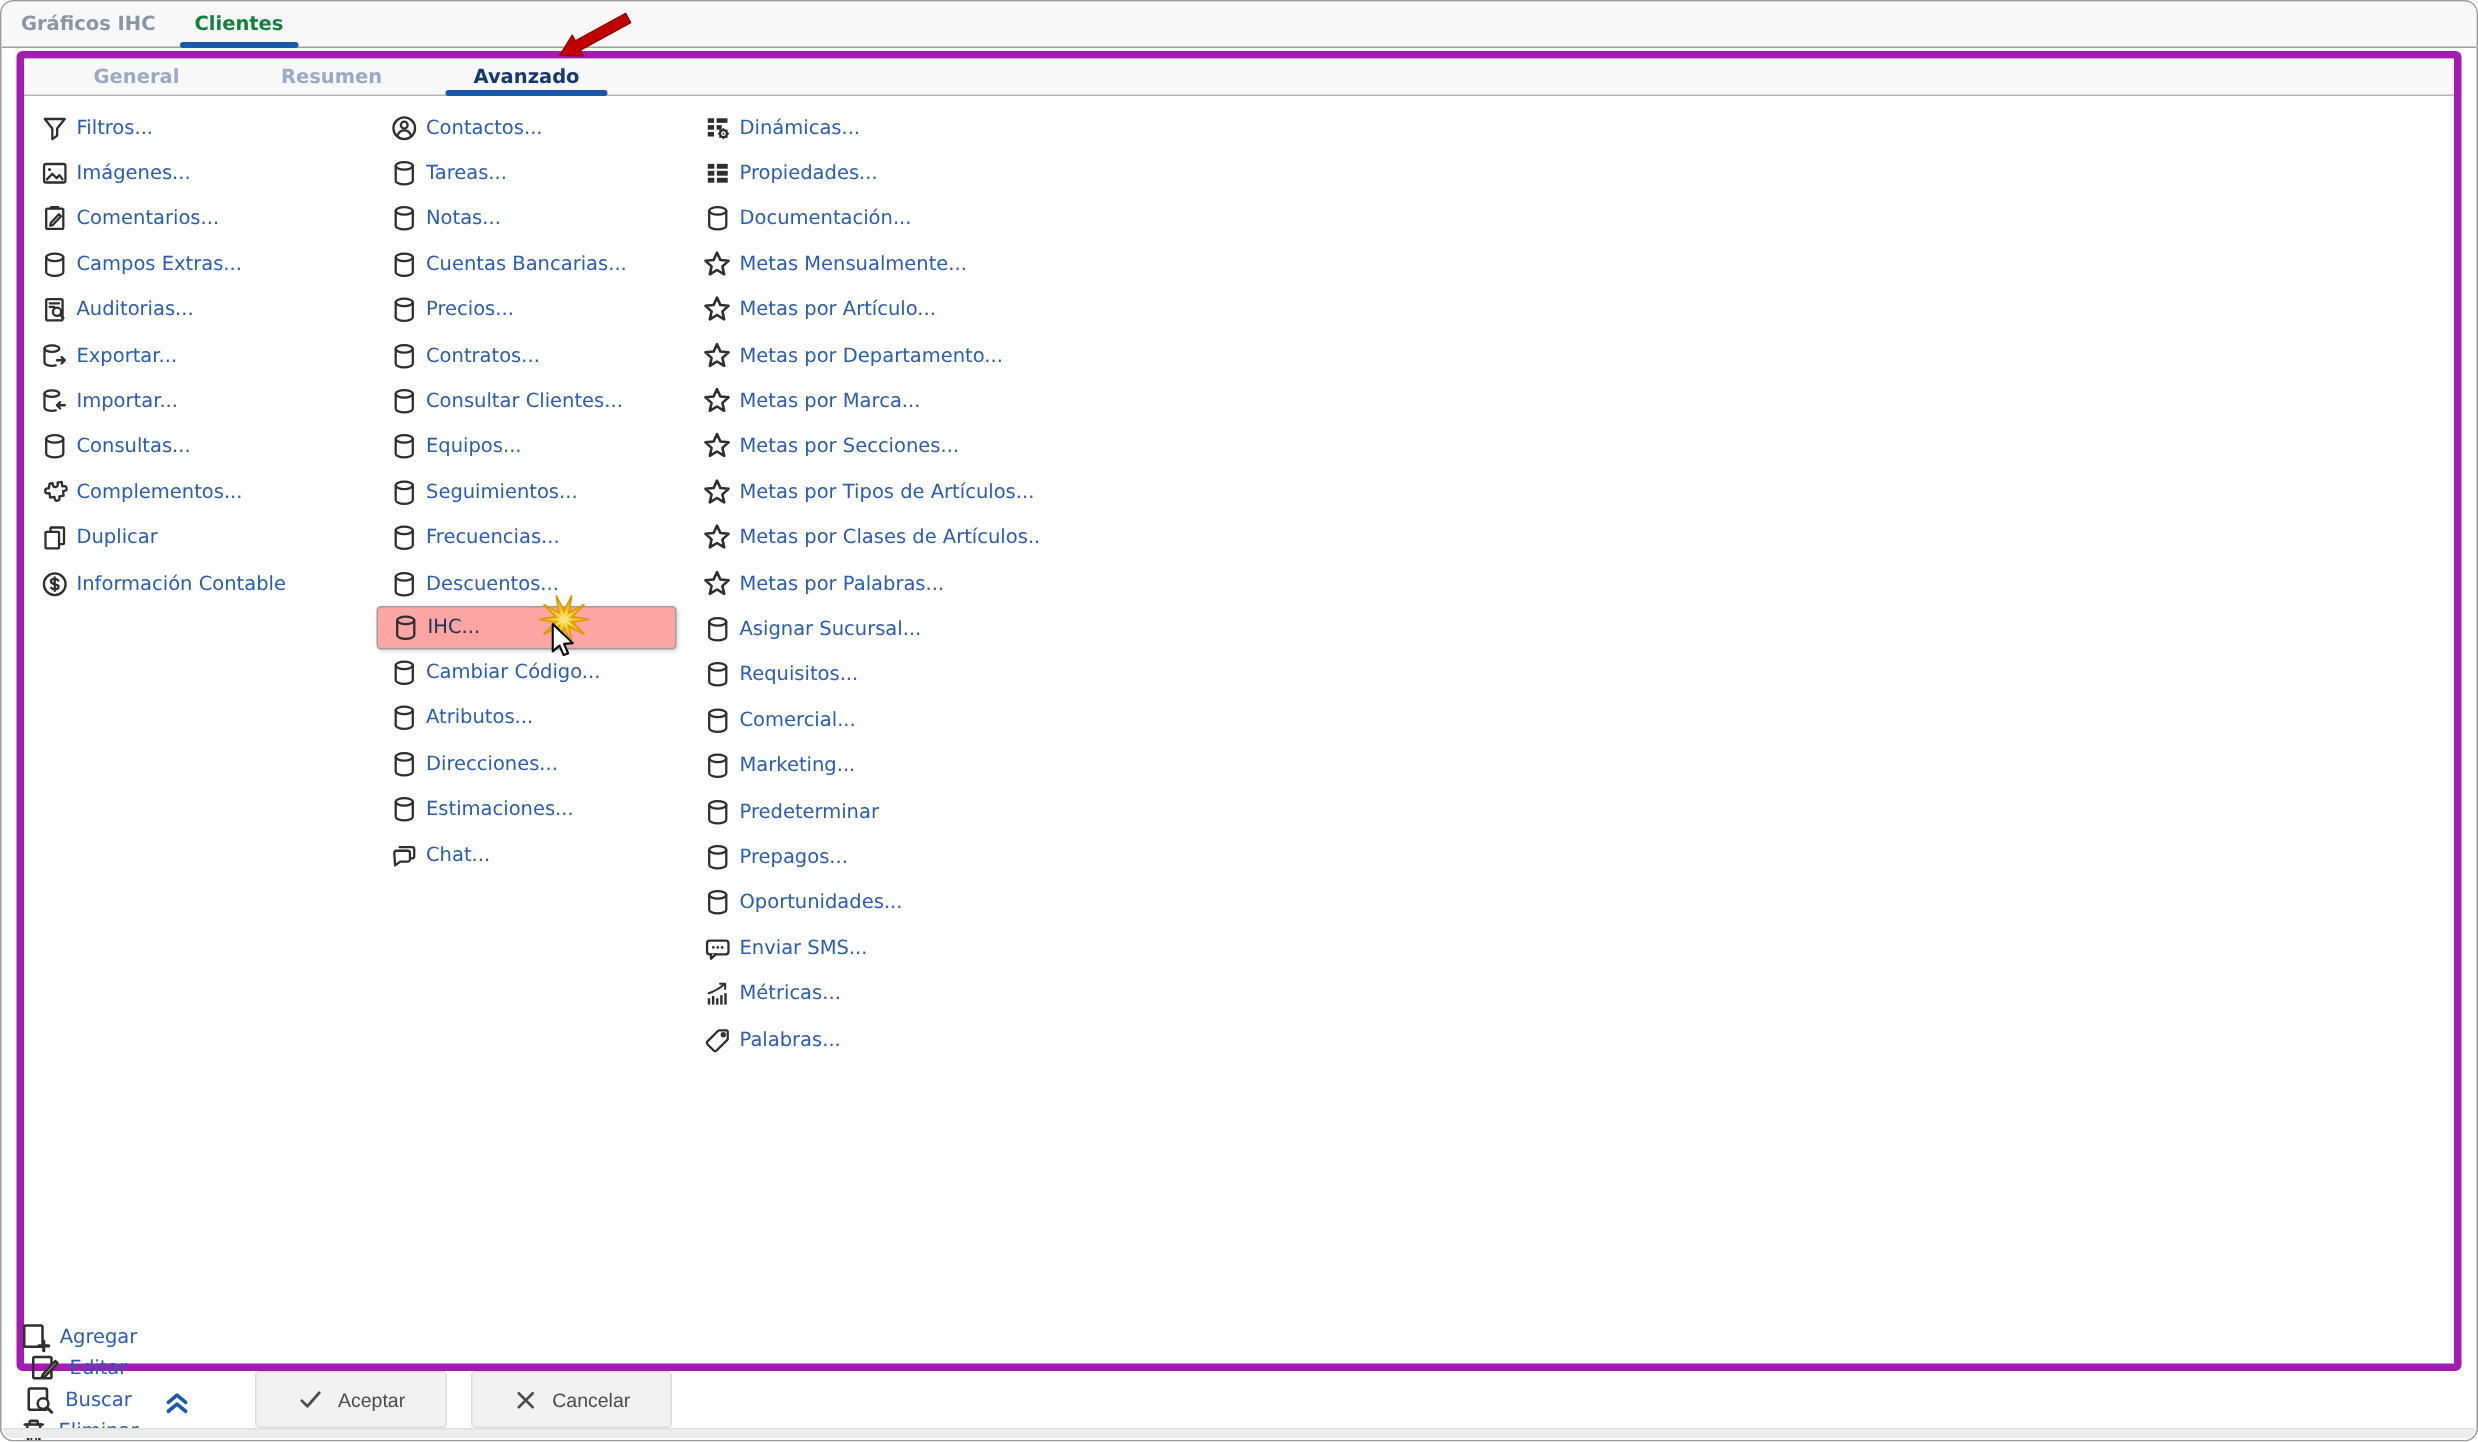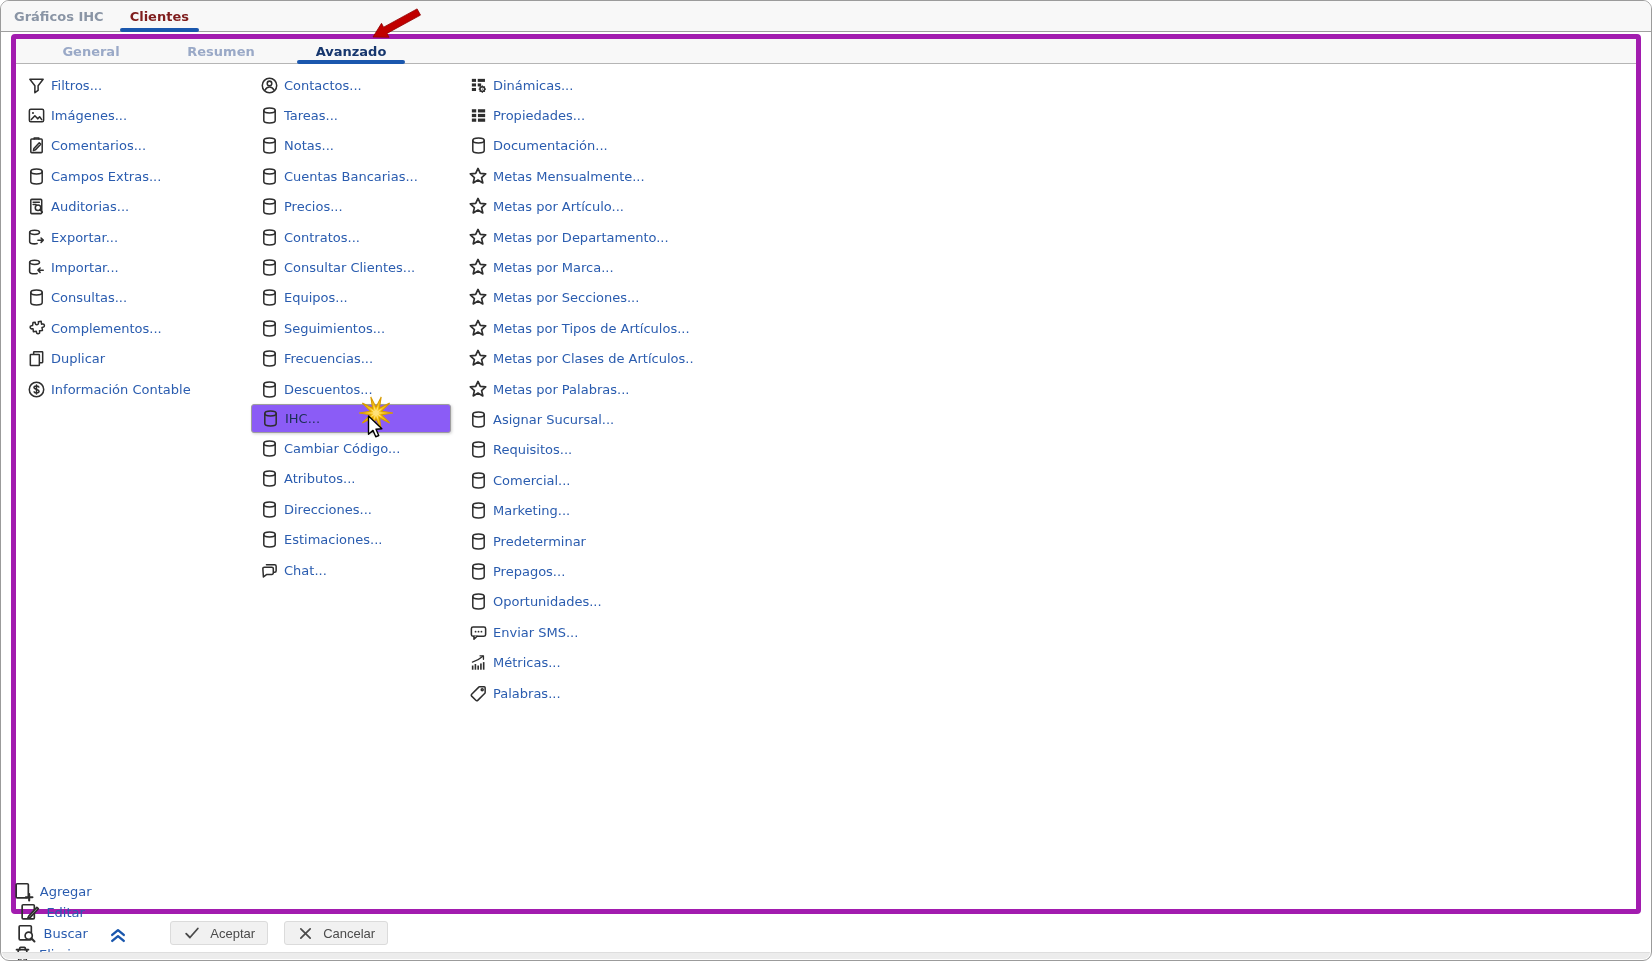--- a/index.html
+++ b/index.html
@@ -10,21 +10,21 @@
   }
   
   .tabstrip{
     height:31px; background:#f8f8f8; border-bottom:1px solid #9f9f9f;
     display:flex; align-items:stretch; padding-left:0;
   }
   .tab{
     position:relative; display:flex; align-items:center; padding:0 13px;
     font-size:13px; font-weight:bold; color:#8a95a5; cursor:pointer;
   }
-  .tab.active{ color:#7f1d1d; }
+  .tab.active{ color:#15803d; }
   .tab.active::after{
     content:""; position:absolute; left:3px; right:3px; bottom:-1px; height:4px;
     background:#1a57ad; border-radius:2px;
   }
   
   .panel{
     position:absolute; left:10px; right:10px; top:33px; bottom:46px;
     background:#fff; border:5px solid #a21caf; border-radius:4px; overflow:hidden;
   }
   .subtabstrip{
@@ -45,21 +45,21 @@
   #col-0{ left:10px; } #col-1{ left:243px; } #col-2{ left:452px; }
   .menu-item{
     display:flex; align-items:center; height:30.4px; cursor:pointer; white-space:nowrap;
     font-size:13px; color:#2a5caf;
   }
   .menu-item .mi-icon{
     width:20px; margin-right:5px; display:flex; align-items:center; justify-content:center;
     flex:0 0 20px;
   }
   .menu-item.highlighted{
-    background:#8b5cf6; border:1px solid #9e9e9e; border-radius:3px;
+    background:#fca5a5; border:1px solid #9e9e9e; border-radius:3px;
     width:200px; margin-left:-8px; padding-left:8px; height:29px;
     box-shadow:1px 1px 3px rgba(0,0,0,.18);
     color:#1c2f55;
   }
   
   .annot{ position:absolute; z-index:9; pointer-events:none; }
   #annot-arrow{ left:366px; top:6px; }
   #annot-burst{ left:357px; top:394px; }
   #annot-cursor{ left:366px; top:414px; }
   
@@ -68,21 +68,21 @@
     display:flex; align-items:center; font-size:13px;
   }
   .tool{
     display:flex; align-items:center; gap:6px; color:#2a5caf; cursor:pointer;
     margin-right:27px;
   }
   .tool .t-icon{ display:flex; align-items:center; }
   .tool-collapse{ margin-left:-14px; margin-right:40px; cursor:pointer; display:flex; align-items:center; }
   .btn{
     display:flex; align-items:center; gap:9px; background:#f1f1f1;
-    border:1px solid #dbdbdb; border-radius:3px; height:24px; padding:0 12px;
+    border:1px solid #dbdbdb; border-radius:3px; height:38px; padding:0 27px;
     color:#4b4b4b; font-size:13px; cursor:pointer; margin-right:16px;
   }
   .window-footer{
     position:absolute; left:1px; right:1px; bottom:1px; height:7px;
     background:#ececec; border-top:1px solid #dedede; border-radius:0 0 8px 8px;
   }
 </style>
 </head>
 <body>
 

